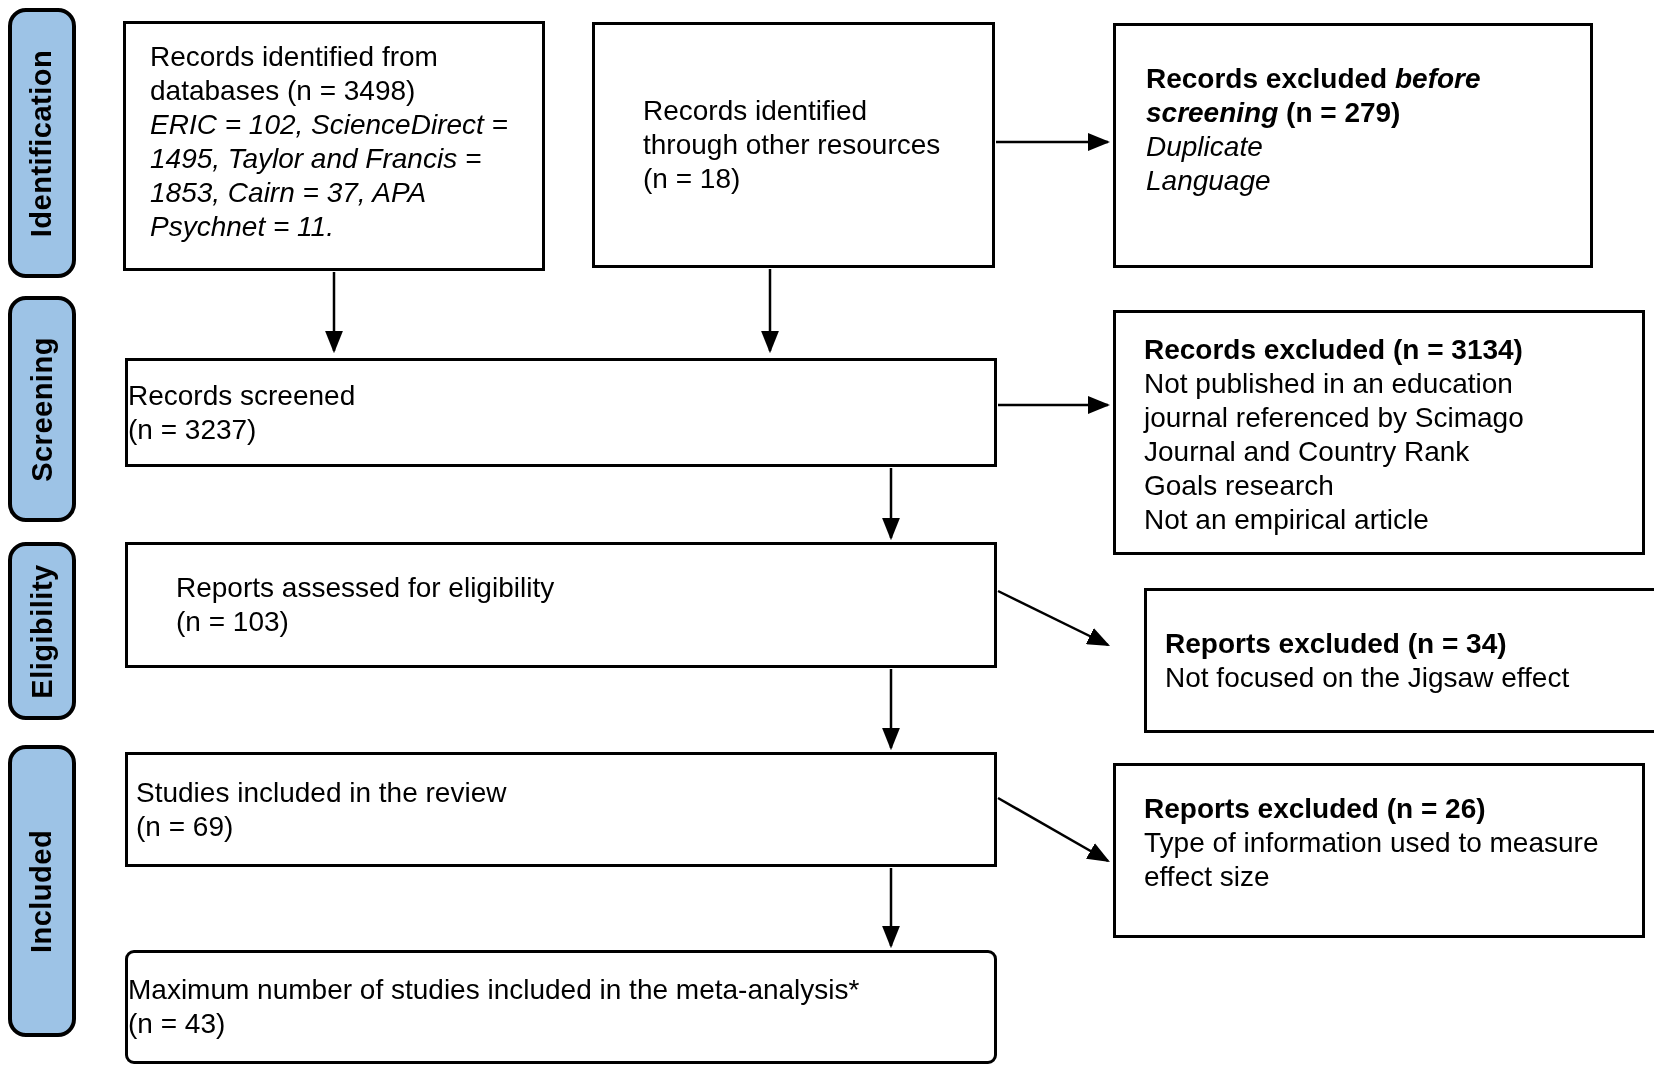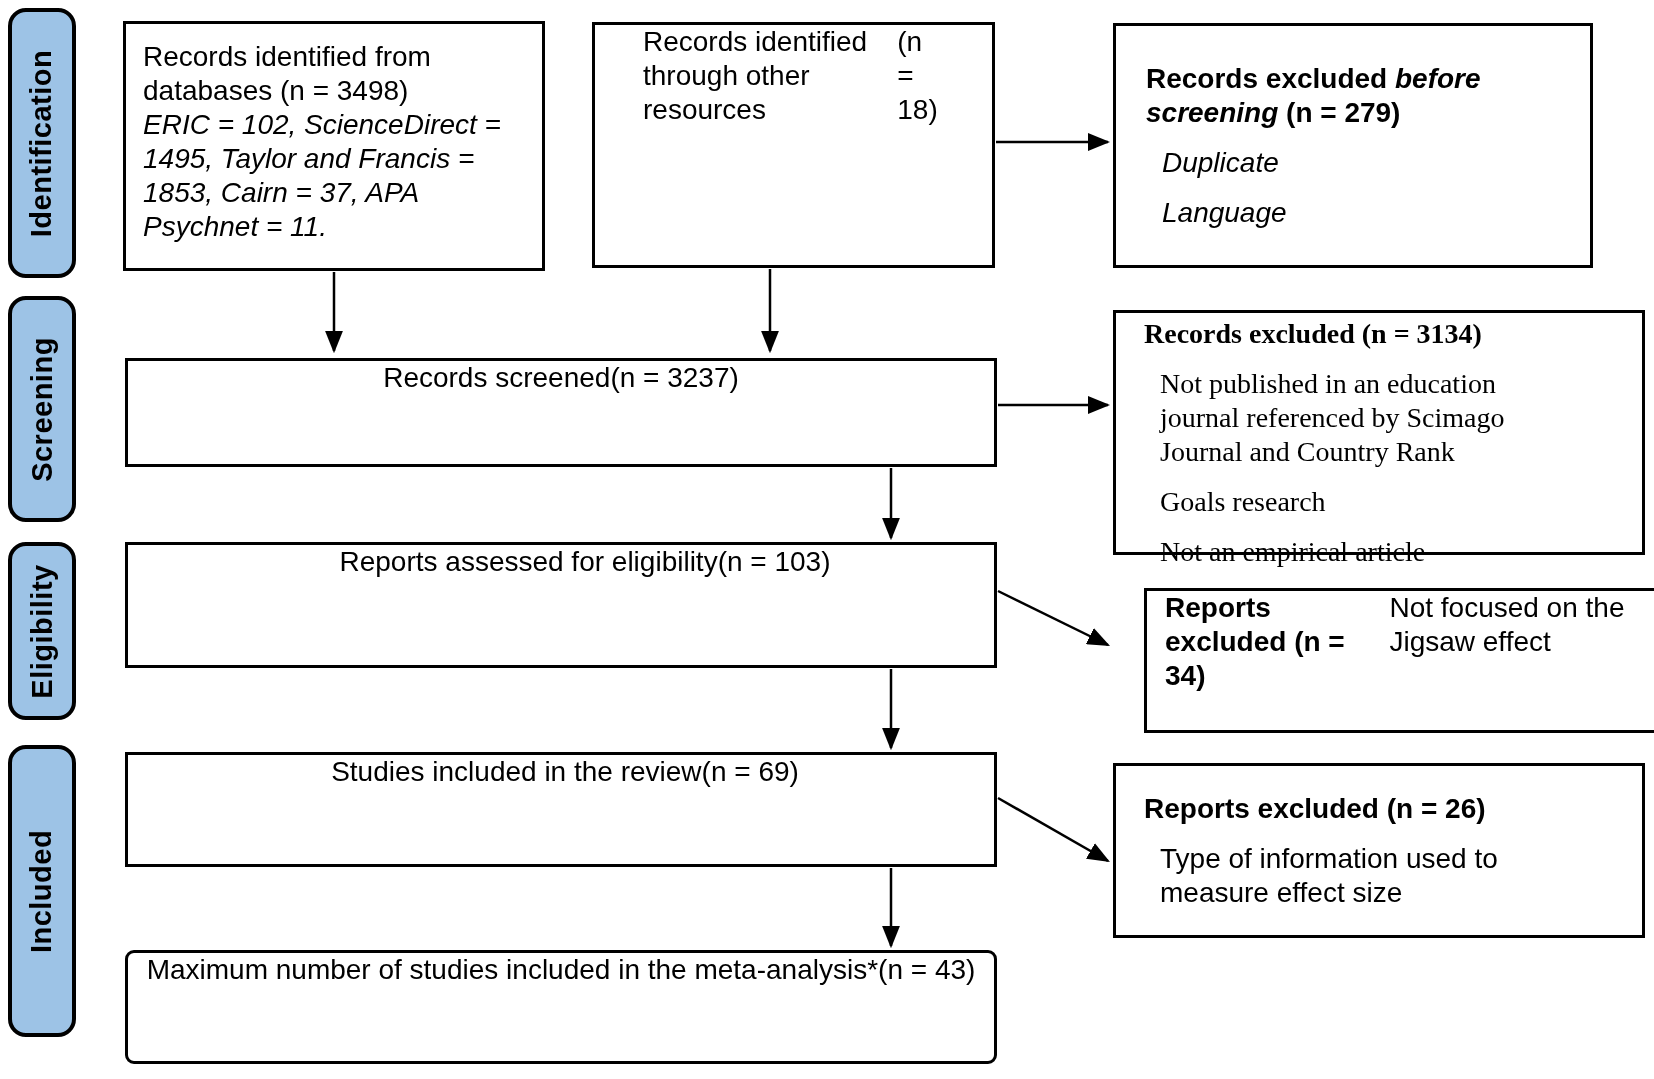--- a/index.html
+++ b/index.html
@@ -6,55 +6,55 @@
   .canvas {
     position:relative; width:1654px; height:1079px;
     font-family:"Liberation Sans","DejaVu Sans",sans-serif;
     color:#000; overflow:hidden; background:var(--background,#fff);
   }
   .bx {
     position:absolute; box-sizing:border-box;
     border:3px solid var(--line,#000); background:#fff;
     font-size:28px; line-height:34px;
   }
-  .vcenter { display:flex; flex-direction:row; justify-content:center; }
+  .vcenter { display:flex; flex-direction:column; justify-content:center; }
   .tcenter { text-align:left; }
   .stage {
     position:absolute; left:8px; width:68px; box-sizing:border-box;
     background:var(--stage_fill,#9DC3E6); border:4px solid var(--line,#000);
     border-radius:18px; display:flex; align-items:center; justify-content:center;
   }
   .stage span {
     transform:rotate(-90deg); white-space:nowrap;
     font-weight:bold; font-size:29px; letter-spacing:0.5px;
   }
   .it { font-style:italic; }
   .bold { font-weight:bold; }
-  .reason { margin:16px; }
+  .reason { margin:0; }
   svg.arrows { position:absolute; left:0; top:0; pointer-events:none; }
 </style>
 </head>
 <body>
 
 <div class="canvas">
 
   <div class="stage" style="top:8px;height:270px;">
     <span>Identification</span>
   </div>
   <div class="stage" style="top:296px;height:226px;">
     <span>Screening</span>
   </div>
   <div class="stage" style="top:542px;height:178px;">
     <span>Eligibility</span>
   </div>
   <div class="stage" style="top:745px;height:292px;">
     <span>Included</span>
   </div>
 
-  <div class="bx" style="left:123px;top:21px;width:422px;height:250px;padding:16px 17px;">
+  <div class="bx" style="left:123px;top:21px;width:422px;height:250px;padding:16px 24px;">
     <div>Records identified from databases (n = 3498)</div>
     <div class="it tcenter">ERIC = 102, ScienceDirect = 1495, Taylor and Francis = 1853, Cairn = 37, APA Psychnet = 11.</div>
   </div>
 
   <div class="bx vcenter tcenter" style="left:592px;top:22px;width:403px;height:246px;padding:0 48px;">
     <div>Records identified through other resources</div>
     <div>(n = 18)</div>
   </div>
 
   <div class="bx" style="left:1113px;top:23px;width:480px;height:245px;padding:36px 60px 16px 30px;">
@@ -63,21 +63,21 @@
     </div>
     <p class="reason it">Duplicate</p>
     <p class="reason it">Language</p>
   </div>
 
   <div class="bx vcenter tcenter" style="left:125px;top:358px;width:872px;height:109px;">
     <div>Records screened</div>
     <div>(n = 3237)</div>
   </div>
 
-  <div class="bx" style="left:1113px;top:310px;width:532px;height:245px;padding:4px 70px 0 28px;font-family:Liberation Serif, serif;">
+  <div class="bx" style="left:1113px;top:310px;width:532px;height:245px;padding:20px 70px 0 28px;">
     <div class="bold">Records excluded (n = 3134)</div>
     <p class="reason">Not published in an education journal referenced by Scimago Journal and Country Rank</p>
     <p class="reason">Goals research</p>
     <p class="reason">Not an empirical article</p>
   </div>
 
   <div class="bx vcenter tcenter" style="left:125px;top:542px;width:872px;height:126px;padding-left:48px;">
     <div>Reports assessed for eligibility</div>
     <div>(n = 103)</div>
   </div>

